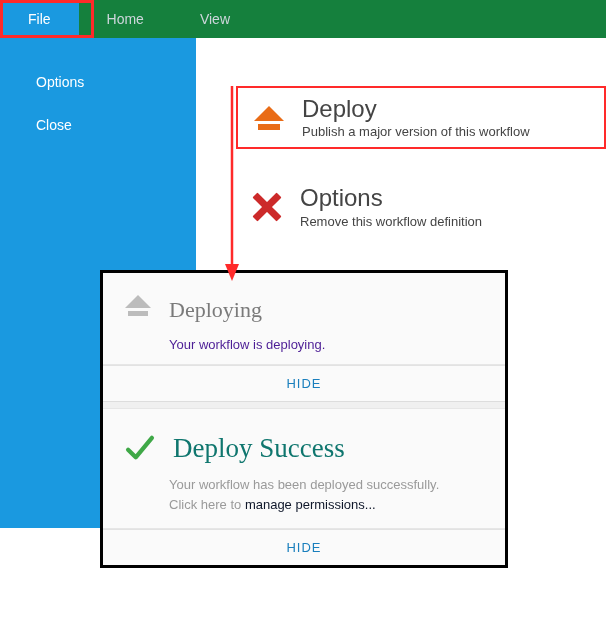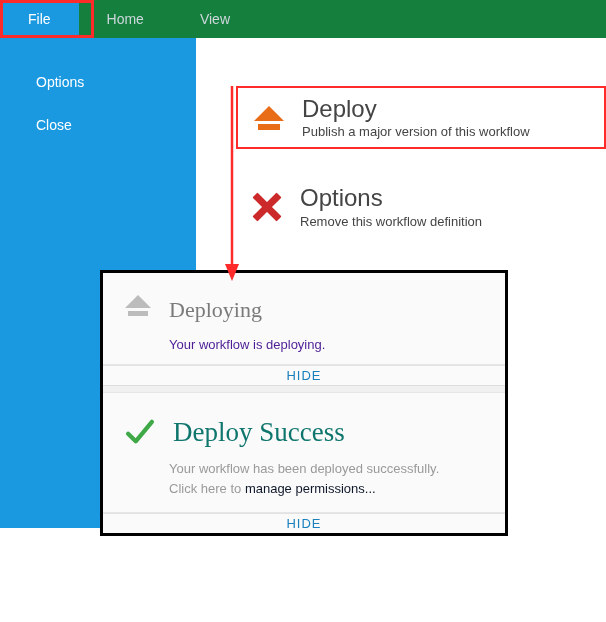--- a/index.html
+++ b/index.html
@@ -146,21 +146,21 @@
     border-left: 13px solid transparent;
     border-right: 13px solid transparent;
     border-bottom: 13px solid #bcbcbc;
   }
   .grey-deploy-icon .base {
     width: 20px; height: 5px; background: #bcbcbc; margin-top: 3px;
   }
   .status-title-grey { font-size: 22px; color: #7a7a7a; font-weight: 400; }
   .status-msg { color: #4c1d95; font-size: 13px; margin: 12px 0 2px 46px; }
   .hide-row {
-    text-align: center; padding: 2px 0;
+    text-align: center; padding: 10px 0;
     border-top: 1px solid #e2e2e2;
     color: #1a7fbd; font-size: 13px; letter-spacing: 1px;
     cursor: pointer;
     background: #fafafa;
   }
   .sep { height: 8px; background: #f0f0f0; border-top:1px solid #ddd; border-bottom:1px solid #e6e6e6; }
   .check-icon {
     width: 34px; height: 34px; flex-shrink:0;
   }
   .status-title-green { font-size: 27px; color: #0f766e; font-weight: 400; }

